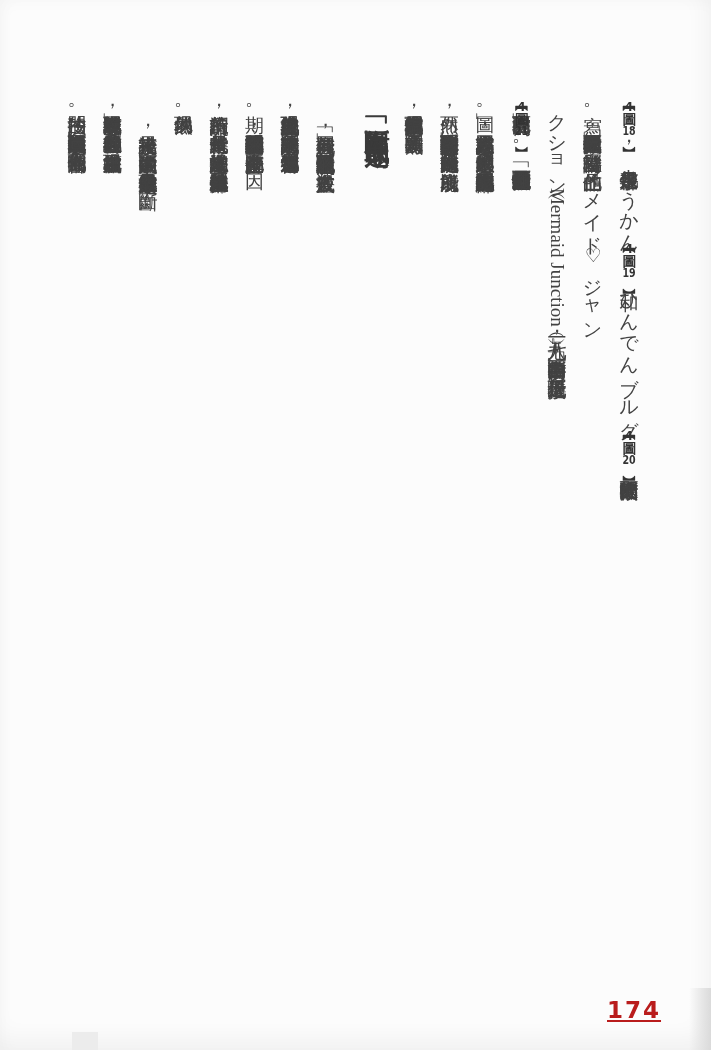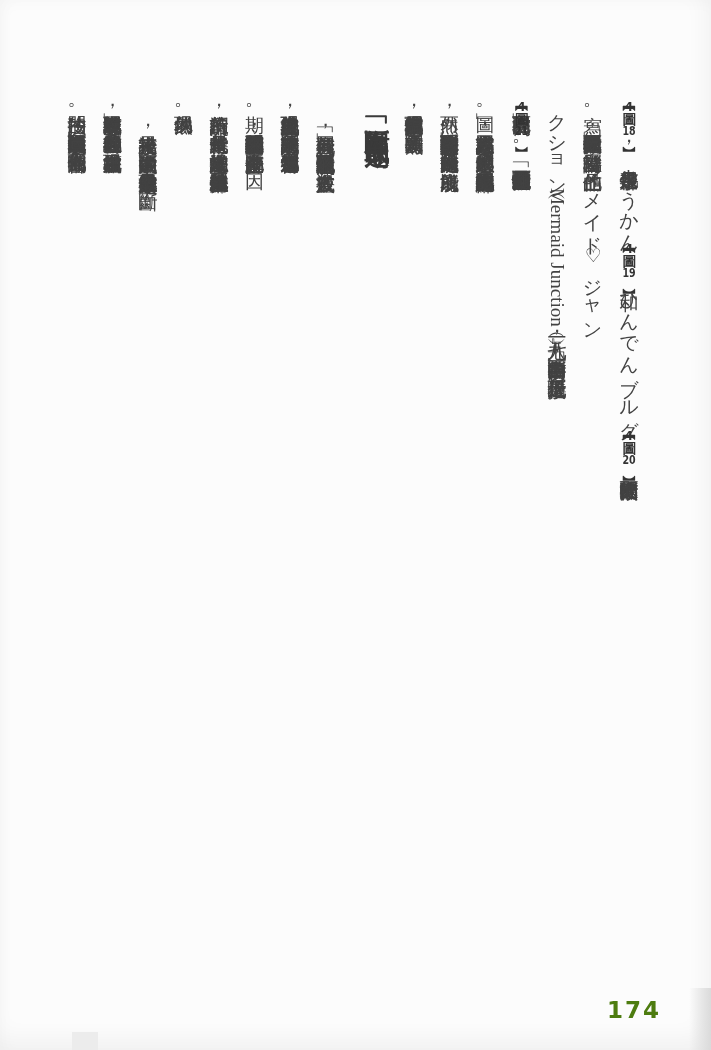--- a/index.html
+++ b/index.html
@@ -92,17 +92,17 @@
     <p class="vcol indent">如同「乳首殘像」，「斷面圖」表現也不是一下子就爆發式地流行開來的。多數在成人漫畫</p>
     <p class="vcol">上出現並於後來成為主流的表現，或許是需要一定的時間來熟成，通常都會在發展中途遇到低迷</p>
     <p class="vcol">期。並非所有辛苦發明或偶然誕生的藝術表現都能在未來傳播開來，也有不少就此消聲匿跡。因</p>
     <p class="vcol">為所謂的流行，本來就是時代背景、漫畫爆紅帶來的認知度、以及其他外部因子複雜結合後產生</p>
     <p class="vcol">的偶然現象。</p>
     <p class="vcol indent">直接從結果來說，成人漫畫中的「斷面圖」，是在千禧年之後才出現數量上的爆發。「斷面</p>
     <p class="vcol">圖」表現本身雖然沒有滅絕，但在二〇〇〇年前曾經歷一段低谷期，在成人漫畫表現中算是相當</p>
     <p class="vcol">冷門的技法。那麼為何成人漫畫表現中的「斷面圖」，會長期面臨低潮呢？</p>
   </div>
 
-  <div class="page-number" style="color: #4d7c0f;">174</div>
+  <div class="page-number" style="color: #b91c1c; text-decoration: underline;">174</div>
 
   <div class="shadow-br"></div>
   <div class="shadow-bl"></div>
 </div>
 
 </body></html>

